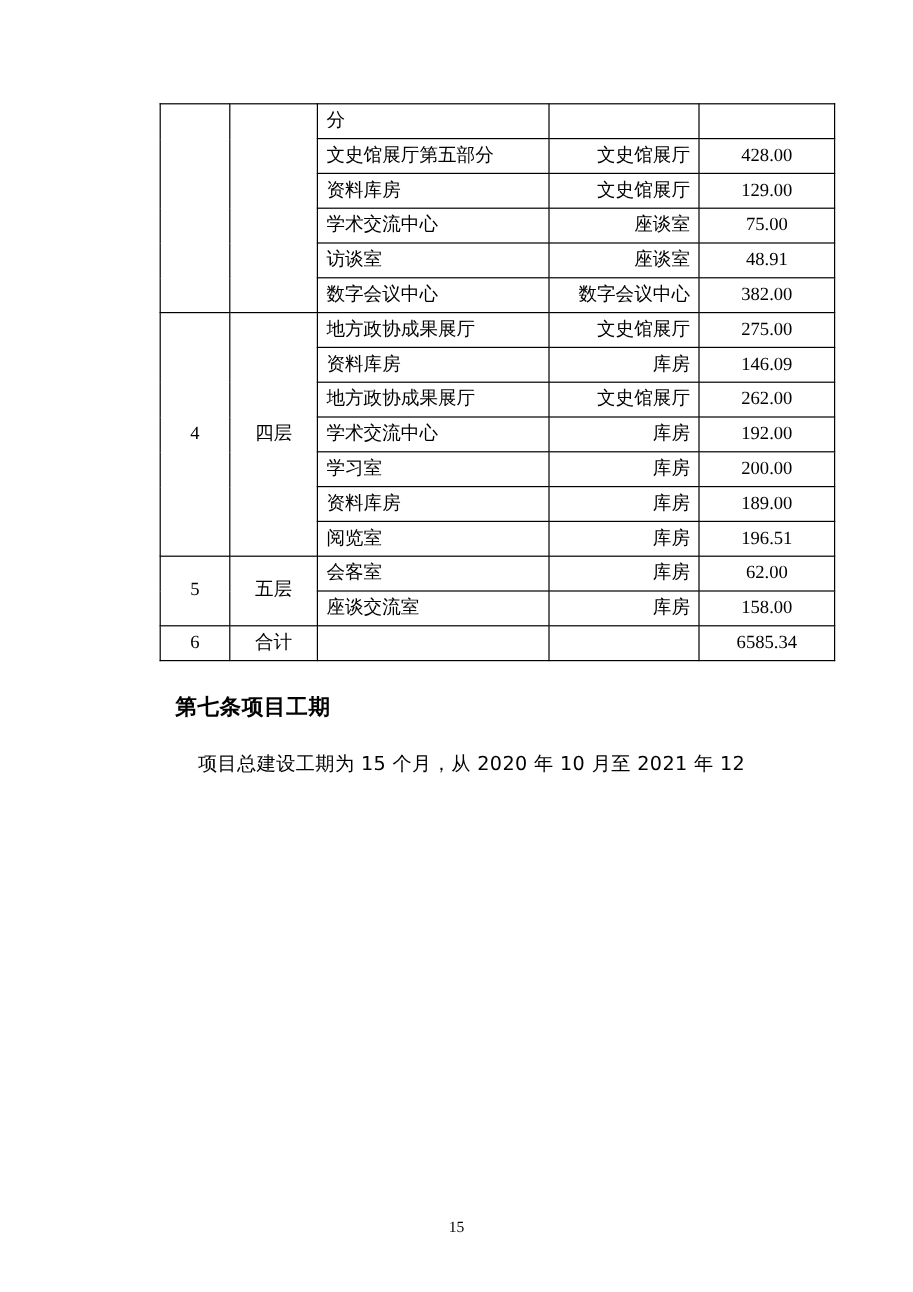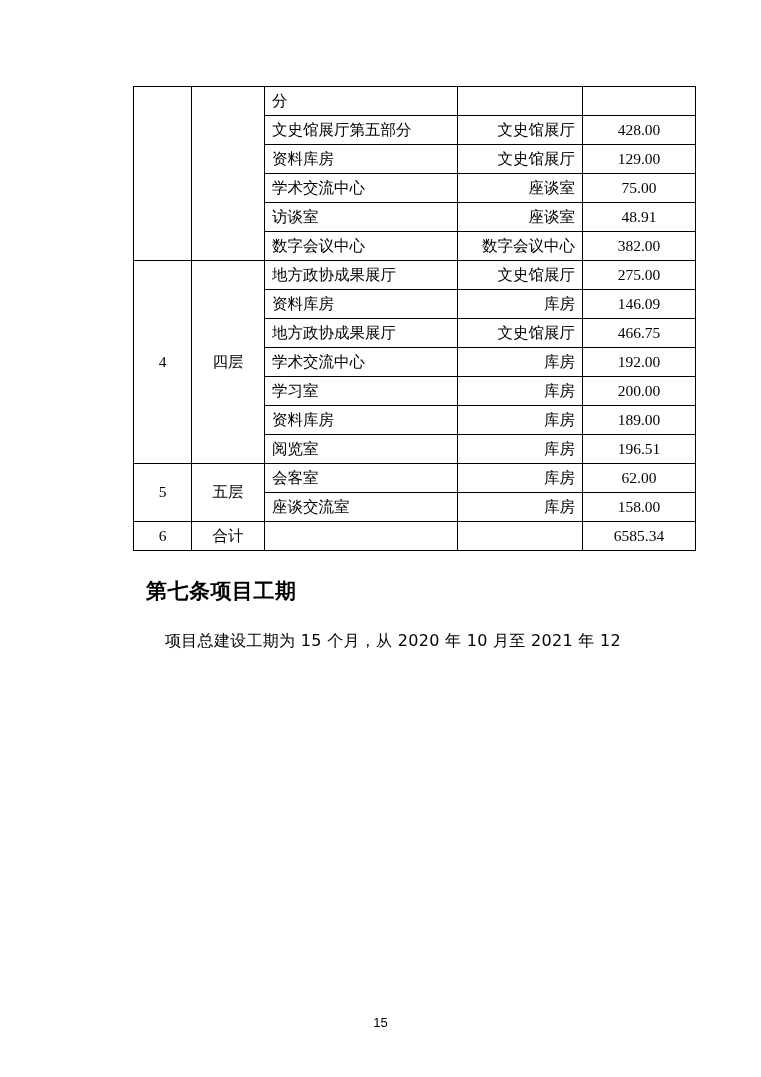--- a/index.html
+++ b/index.html
@@ -47,41 +47,41 @@
   td.col-name { width: 178px; text-align: left; }
   td.col-type { width: 110px; text-align: right; }
   td.col-area { width: 98px; text-align: center; }
   .cn { font-family: "DejaVu Sans", sans-serif; font-size: 15px; }
   .num { font-family: "Liberation Serif", serif; font-size: 15.5px; }
   .tall { height: 56px; }
   .wrapcell { white-space: normal; }
   .section-title {
     margin-top: 26px;
     margin-left: 13px;
-    font-size: 21px;
+    font-size: 18px;
     font-weight: bold;
     font-family: "DejaVu Sans", sans-serif;
     letter-spacing: 0.5px;
   }
   .body-para {
     margin-top: 22px;
     font-size: 16px;
     font-family: "DejaVu Sans", sans-serif;
     text-indent: 32px;
     line-height: 1.8;
     letter-spacing: 0.3px;
   }
   .page-number {
     position: absolute;
     left: 0;
     top: 1015px;
     width: 761px;
     text-align: center;
     font-size: 13px;
-    font-family: Liberation Sans, sans-serif;
+    font-family: Liberation Serif, serif;
   }
 </style>
 </head>
 <body>
 
 <div class="page">
   <div class="content">
 
     <table class="doc-table">
       <tbody>
@@ -134,21 +134,21 @@
 
         <tr>
           <td class="col-name cn">资料库房</td>
           <td class="col-type cn">库房</td>
           <td class="col-area num">146.09</td>
         </tr>
 
         <tr>
           <td class="col-name cn">地方政协成果展厅</td>
           <td class="col-type cn">文史馆展厅</td>
-          <td class="col-area num">466.75</td>
+          <td class="col-area num">262.00</td>
         </tr>
 
         <tr>
           <td class="col-name cn">学术交流中心</td>
           <td class="col-type cn">库房</td>
           <td class="col-area num">192.00</td>
         </tr>
 
         <tr>
           <td class="col-name cn">学习室</td>

